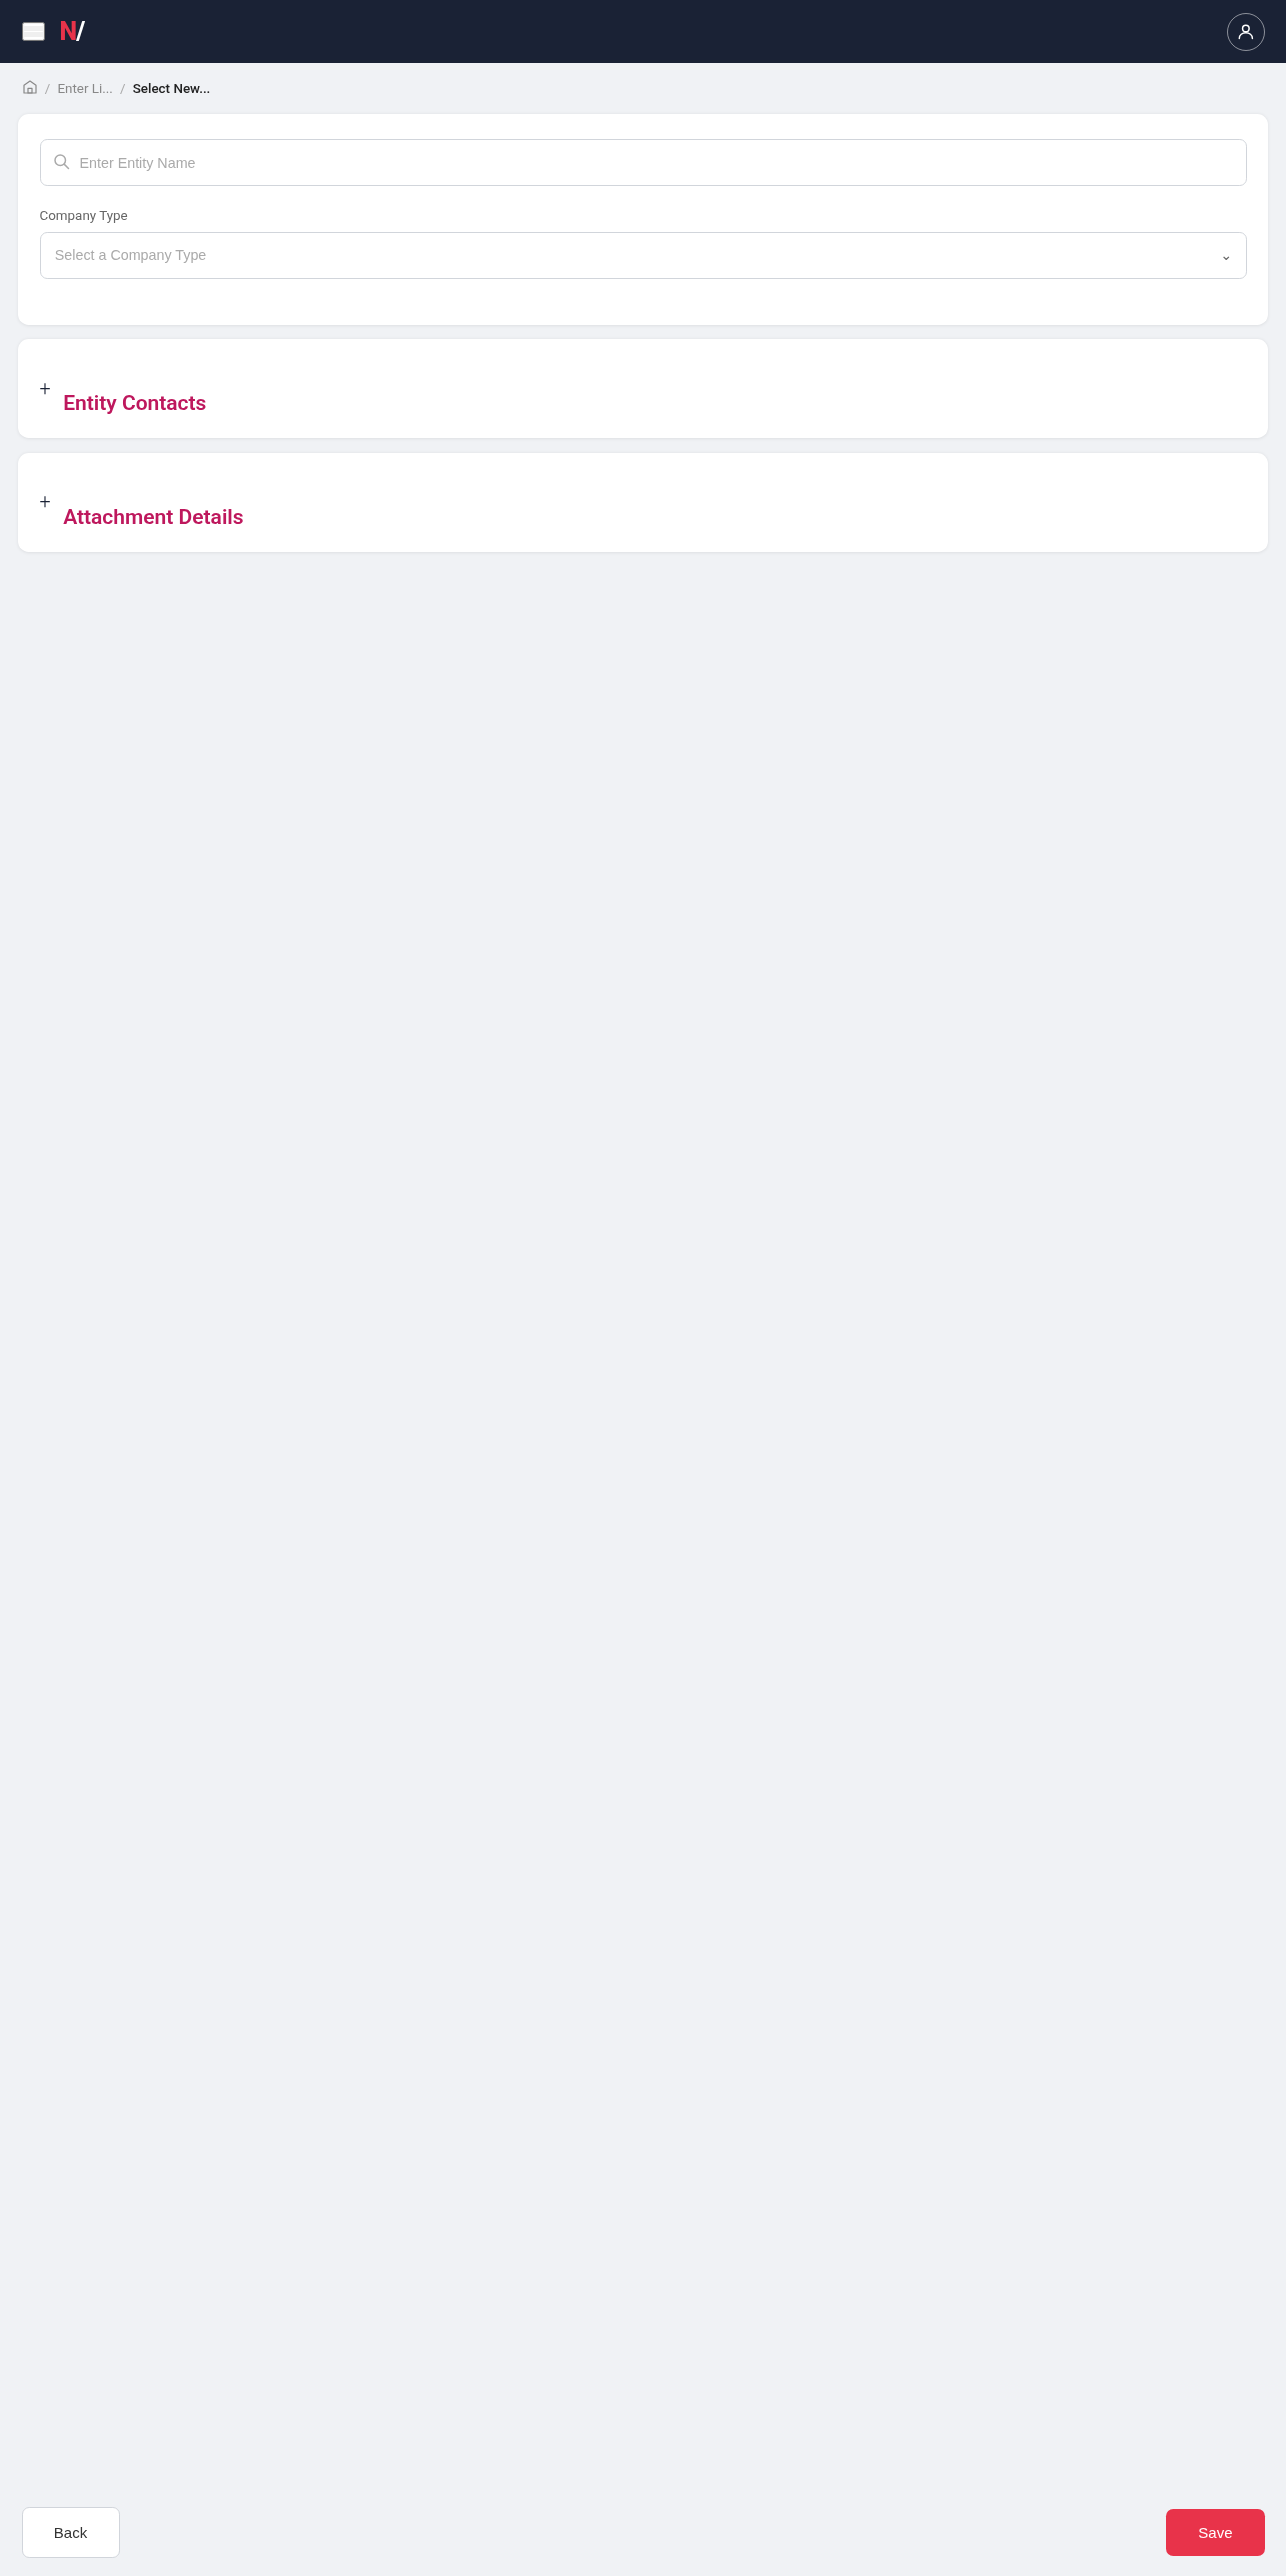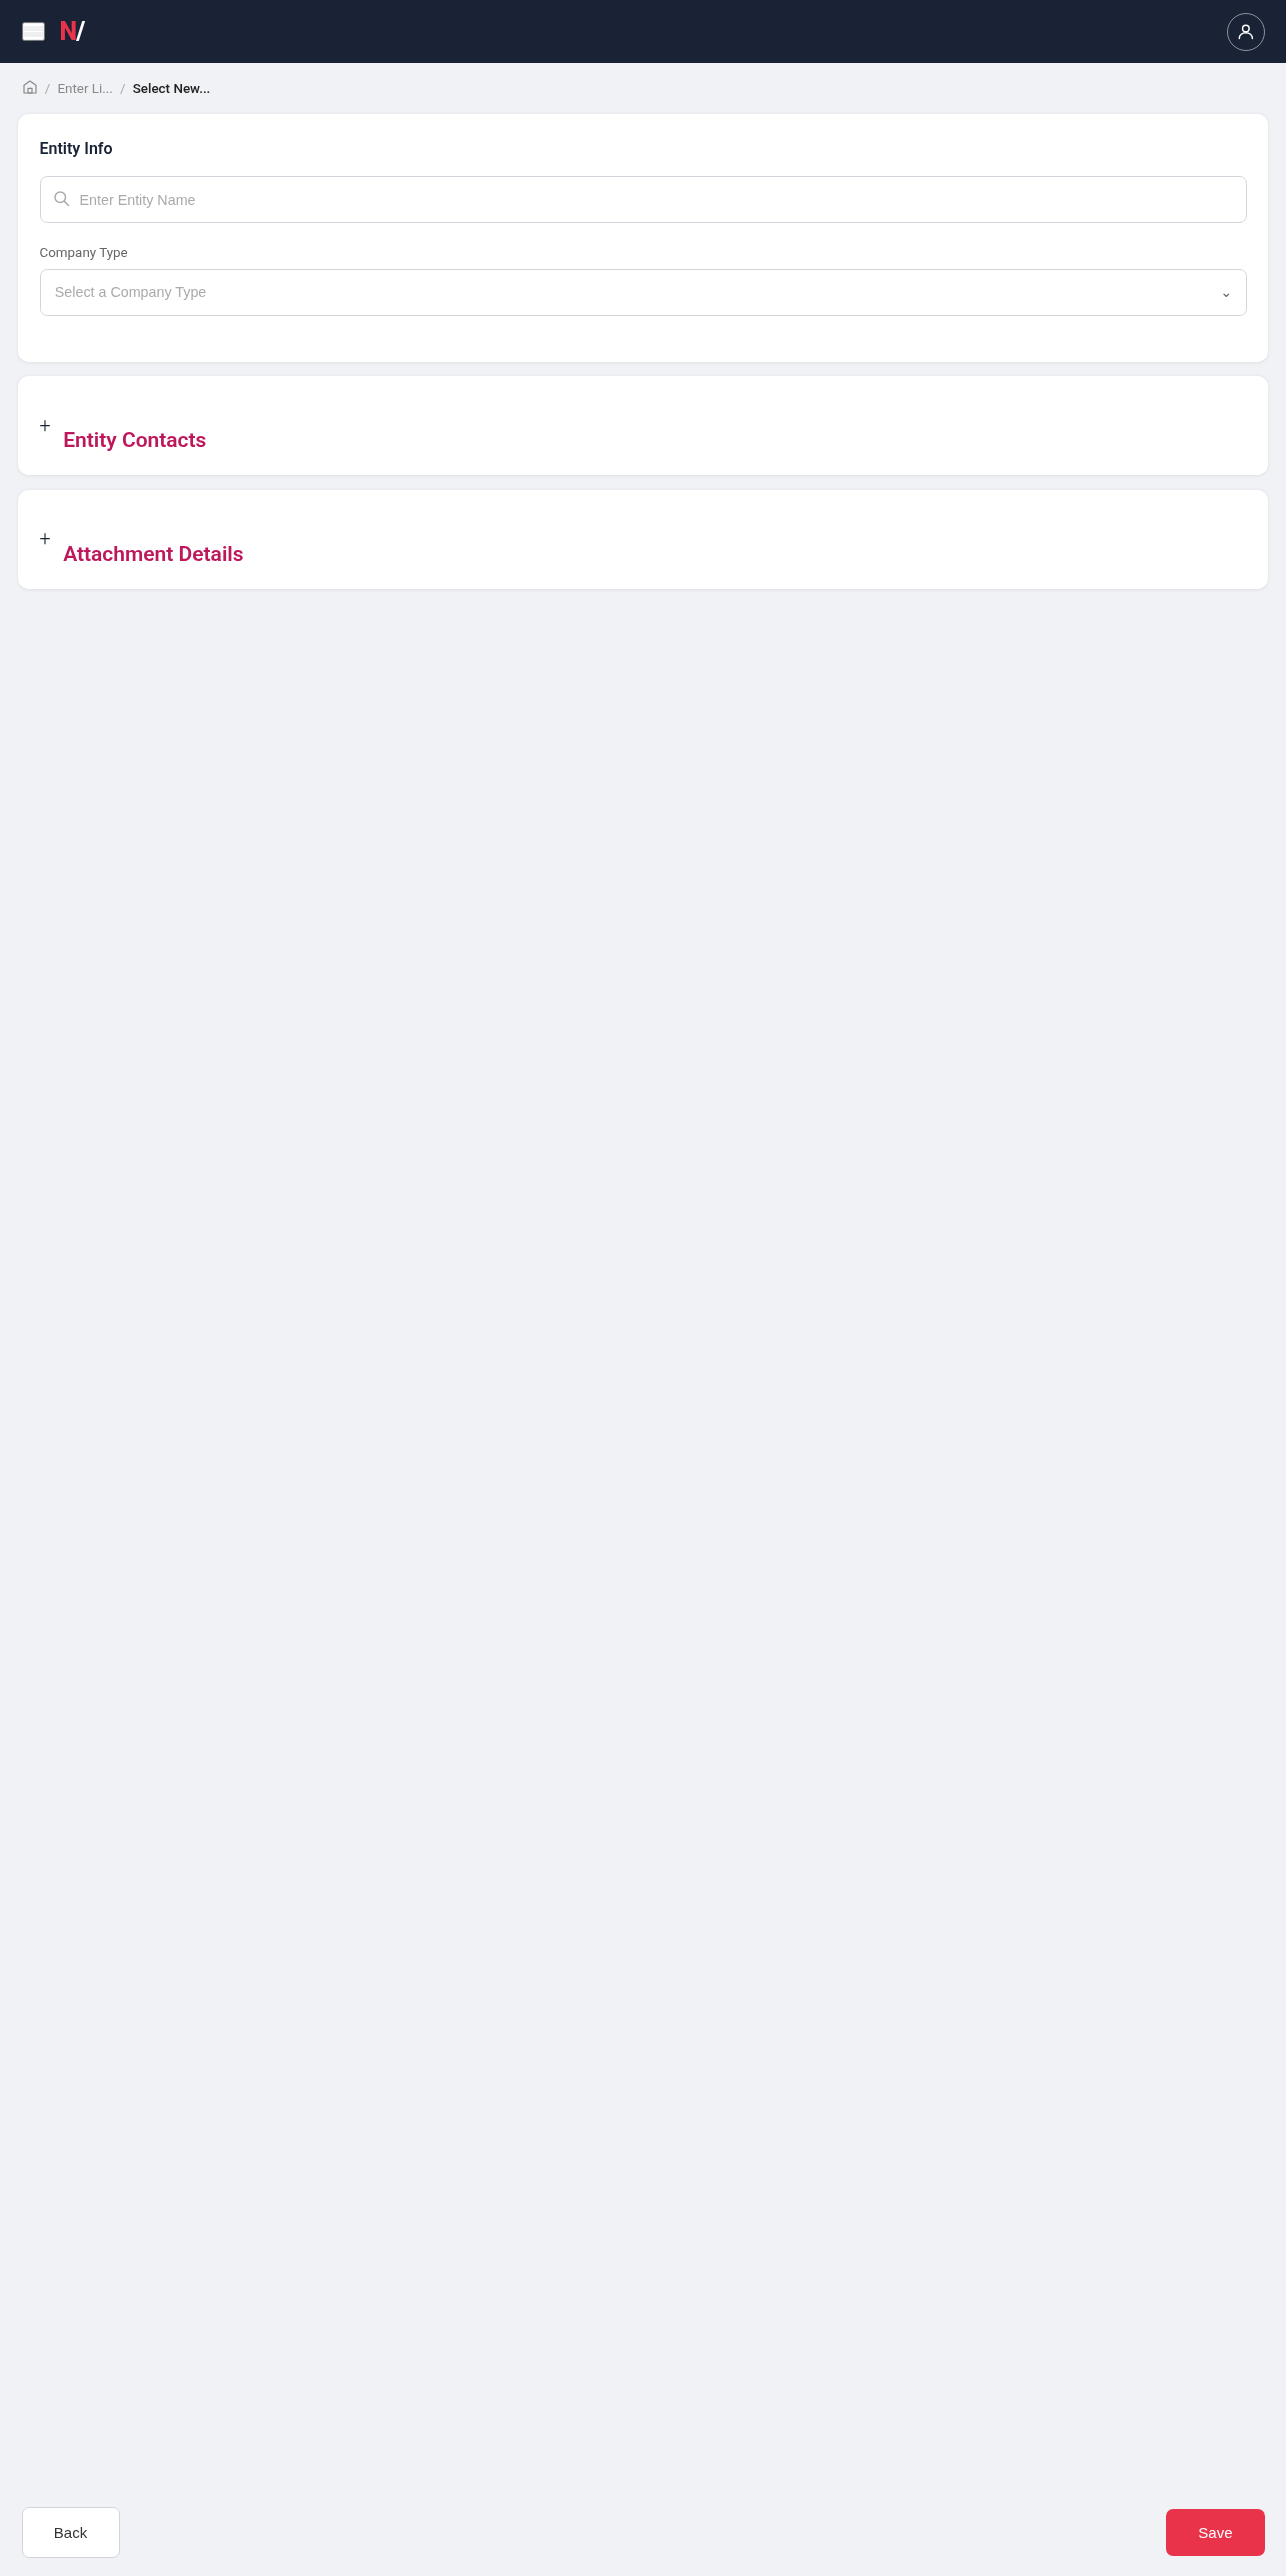--- a/index.html
+++ b/index.html
@@ -338,21 +338,20 @@
   <span class="breadcrumb-separator">/</span>
   <span class="breadcrumb-item active">Select New...</span>
 </nav>
 
 <main class="main-content">
 
   <div class="card">
     <div class="entity-details-section">
 
 
-      <div class="section-subtitle">Entity Info</div>
 
       <div class="form-group">
         <div class="input-wrapper">
           <span class="search-icon">
             <svg width="18" height="18" viewBox="0 0 24 24" fill="none" stroke="#aaa" stroke-width="2" stroke-linecap="round" stroke-linejoin="round">
               <circle cx="11" cy="11" r="7"></circle>
               <line x1="16.5" y1="16.5" x2="22" y2="22"></line>
             </svg>
           </span>
           <input type="text" class="form-input" placeholder="Enter Entity Name" style="">

